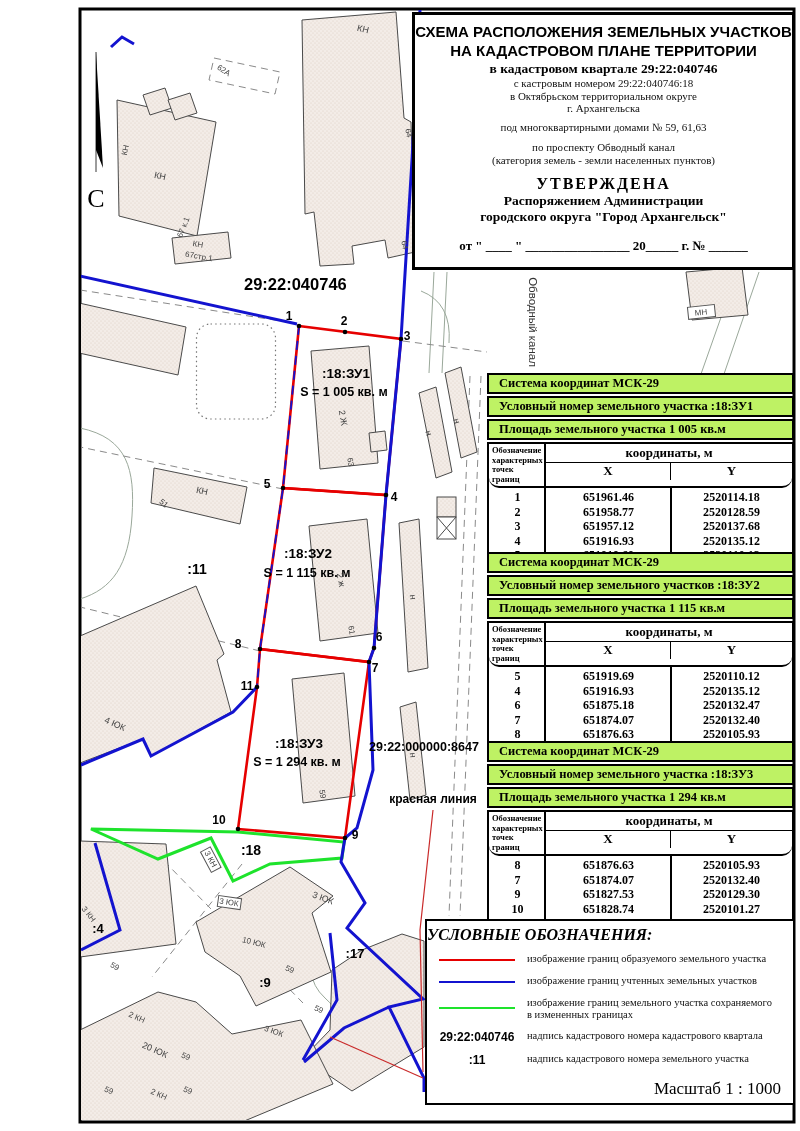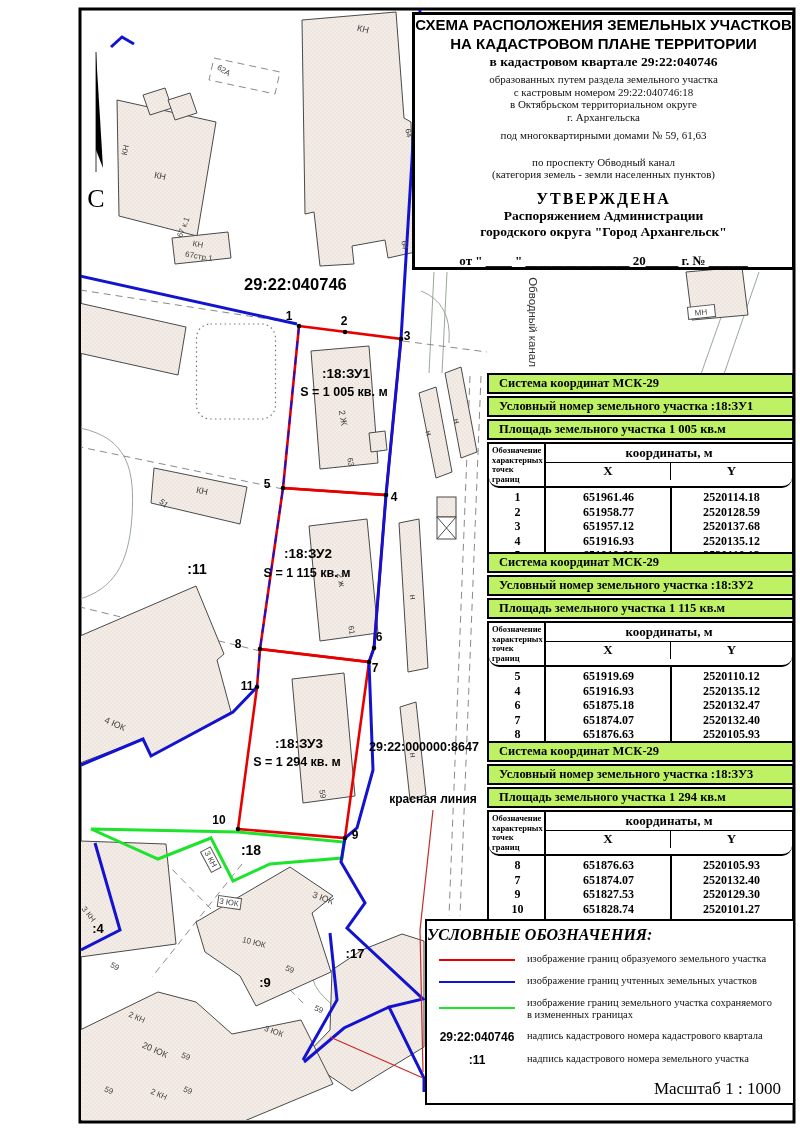--- a/index.html
+++ b/index.html
@@ -3,21 +3,21 @@
 <meta charset="utf-8">
 <style>
   html,body{margin:0;padding:0;background:#fff;}
   #page{position:relative;width:800px;height:1131px;background:#fff;overflow:hidden;
         font-family:"Liberation Serif",serif;}
   svg text{user-select:none;}
 
   
   #title-block{position:absolute;left:412px;top:12px;width:383px;height:258px;
     box-sizing:border-box;border:3px solid #000;background:#fff;text-align:center;z-index:5;}
-  .tb-main{font-family:"Liberation Sans",sans-serif;font-weight:bold;font-size:15px;line-height:19px;margin-top:0;}
+  .tb-main{font-family:"Liberation Sans",sans-serif;font-weight:bold;font-size:15px;line-height:19px;margin-top:7px;}
   .tb-sub{font-weight:bold;font-size:13.5px;margin-top:1px;}
   .tb-small{font-size:11px;line-height:12.5px;margin-top:3px;color:#111;}
   .tb-appr{font-weight:bold;font-size:16px;letter-spacing:2px;margin-top:9px;}
   .tb-appr2{font-weight:bold;font-size:13.5px;line-height:16px;text-align:center;}
   .tb-date{font-size:13px;margin-top:13px;font-weight:bold;}
 
   
   .ctable{position:absolute;left:487px;width:307px;z-index:5;}
   .cbox{box-sizing:border-box;border:2px solid #000;background:#bef264;
         font-weight:bold;font-size:12.5px;line-height:13px;padding:2px 10px;margin-bottom:2px;}
@@ -247,26 +247,25 @@
       <text class="lbl" x="109" y="1093" transform="rotate(24 109 1090)" text-anchor="middle">59</text>
       <text class="lbl" x="188" y="1093" transform="rotate(24 188 1090)" text-anchor="middle">59</text>
     </g>
   </g>
 </svg>
 
 <div id="title-block">
   <div class="tb-main">СХЕМА РАСПОЛОЖЕНИЯ ЗЕМЕЛЬНЫХ УЧАСТКОВ</div>
   <div class="tb-main" style="margin-top:0">НА КАДАСТРОВОМ ПЛАНЕ ТЕРРИТОРИИ</div>
   <div class="tb-sub">в кадастровом квартале 29:22:040746</div>
-  <div class="tb-small">образованных путем раздела земельного участка</div>
   <div class="tb-small" style="margin-top:0">с кастровым номером 29:22:040746:18</div>
   <div class="tb-small" style="margin-top:0">в Октябрьском территориальном округе</div>
   <div class="tb-small" style="margin-top:0">г. Архангельска</div>
   <div class="tb-small" style="margin-top:6px">под многоквартирными домами № 59, 61,63</div>
-  <div class="tb-small" style="margin-top:14px">по проспекту Обводный канал</div>
+  <div class="tb-small" style="margin-top:8px">по проспекту Обводный канал</div>
   <div class="tb-small" style="margin-top:0">(категория земель - земли населенных пунктов)</div>
   <div class="tb-appr">УТВЕРЖДЕНА</div>
   <div class="tb-appr2">Распоряжением Администрации</div>
   <div class="tb-appr2">городского округа "Город Архангельск"</div>
   <div class="tb-date">от " ____ " ________________ 20_____ г. № ______</div>
 </div>
 
 <div class="ctable" style="top:373px">
   <div class="cbox">Система координат МСК-29</div>
   <div class="cbox">Условный номер земельного участка  :18:ЗУ1</div>
@@ -299,21 +298,21 @@
           <div class="c">2520135.12</div>
           <div class="c">5</div>
           <div class="c">651919.69</div>
           <div class="c">2520110.12</div>
         </div>
   </div>
 </div>
 
 <div class="ctable" style="top:552px">
   <div class="cbox">Система координат МСК-29</div>
-  <div class="cbox">Условный номер земельного участка  :18:ЗУ2</div>
+  <div class="cbox">Условный номер земельного участков  :18:ЗУ2</div>
   <div class="cbox">Площадь земельного участка 1 115 кв.м</div>
   <div class="cgrid">
     <div class="chdr">
       <div class="pcol">Обозначение характерных точек границ</div>
       <div>
         <div class="ctitle">координаты, м</div>
         <div class="xy">
           <div>X</div>
           <div>Y</div>
         </div>

